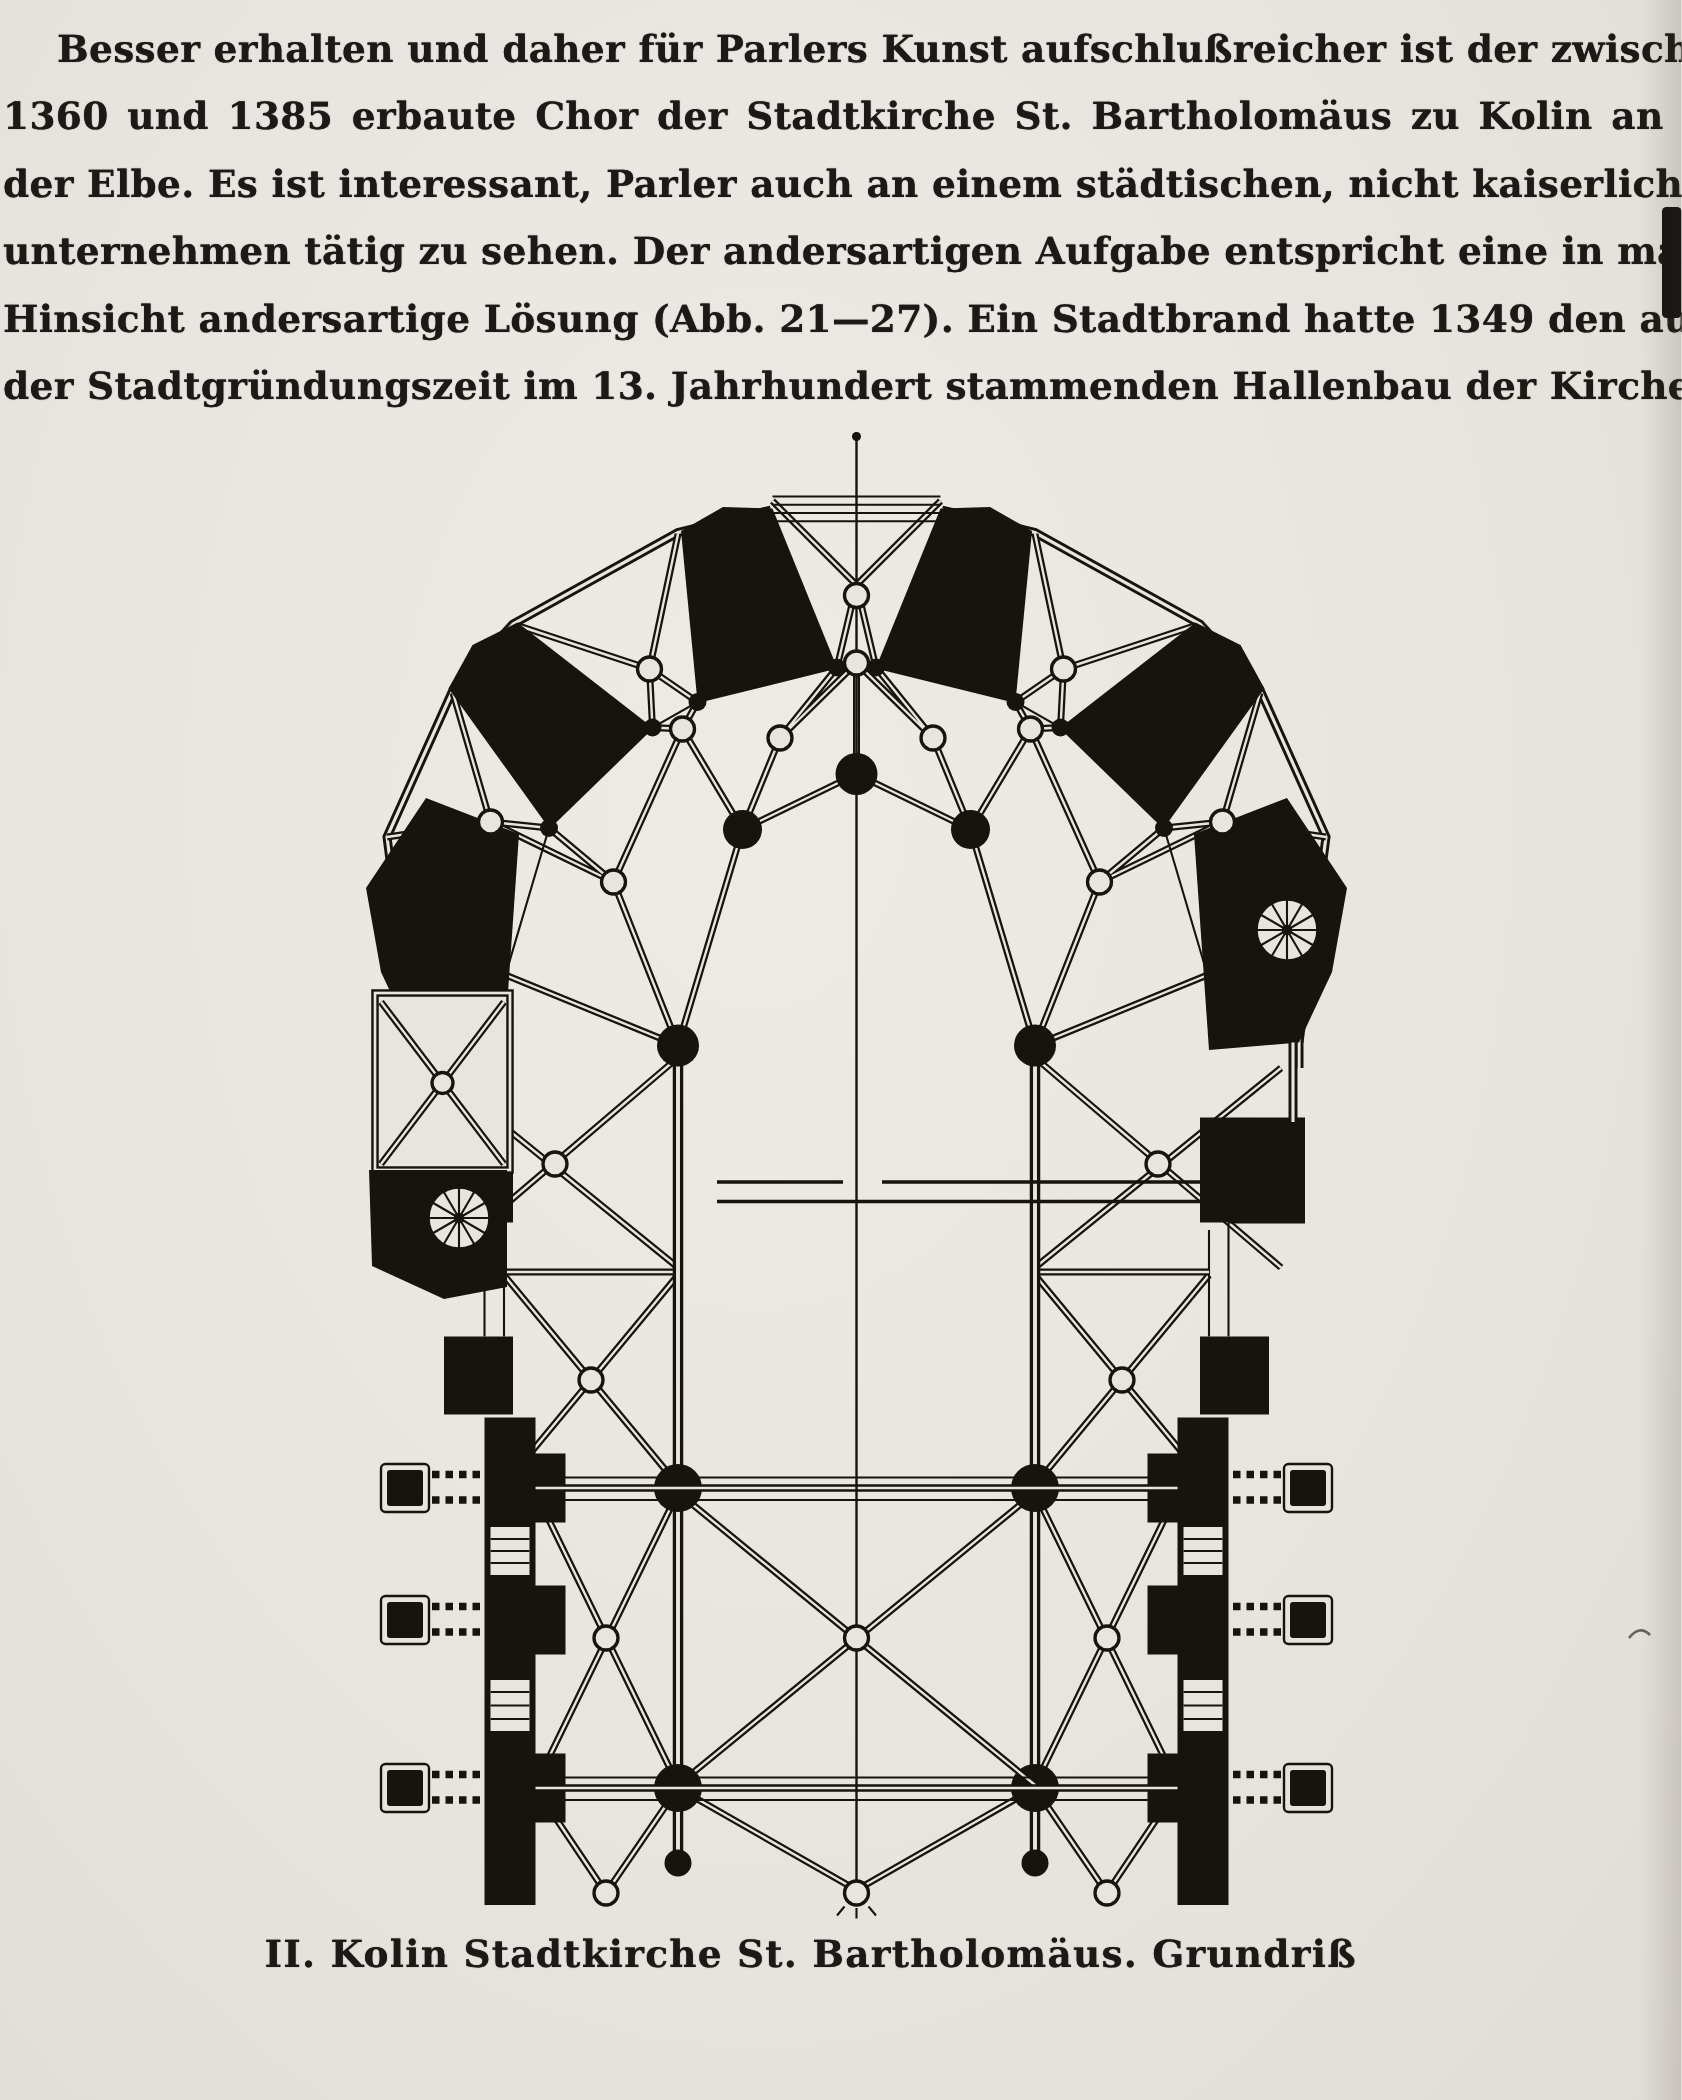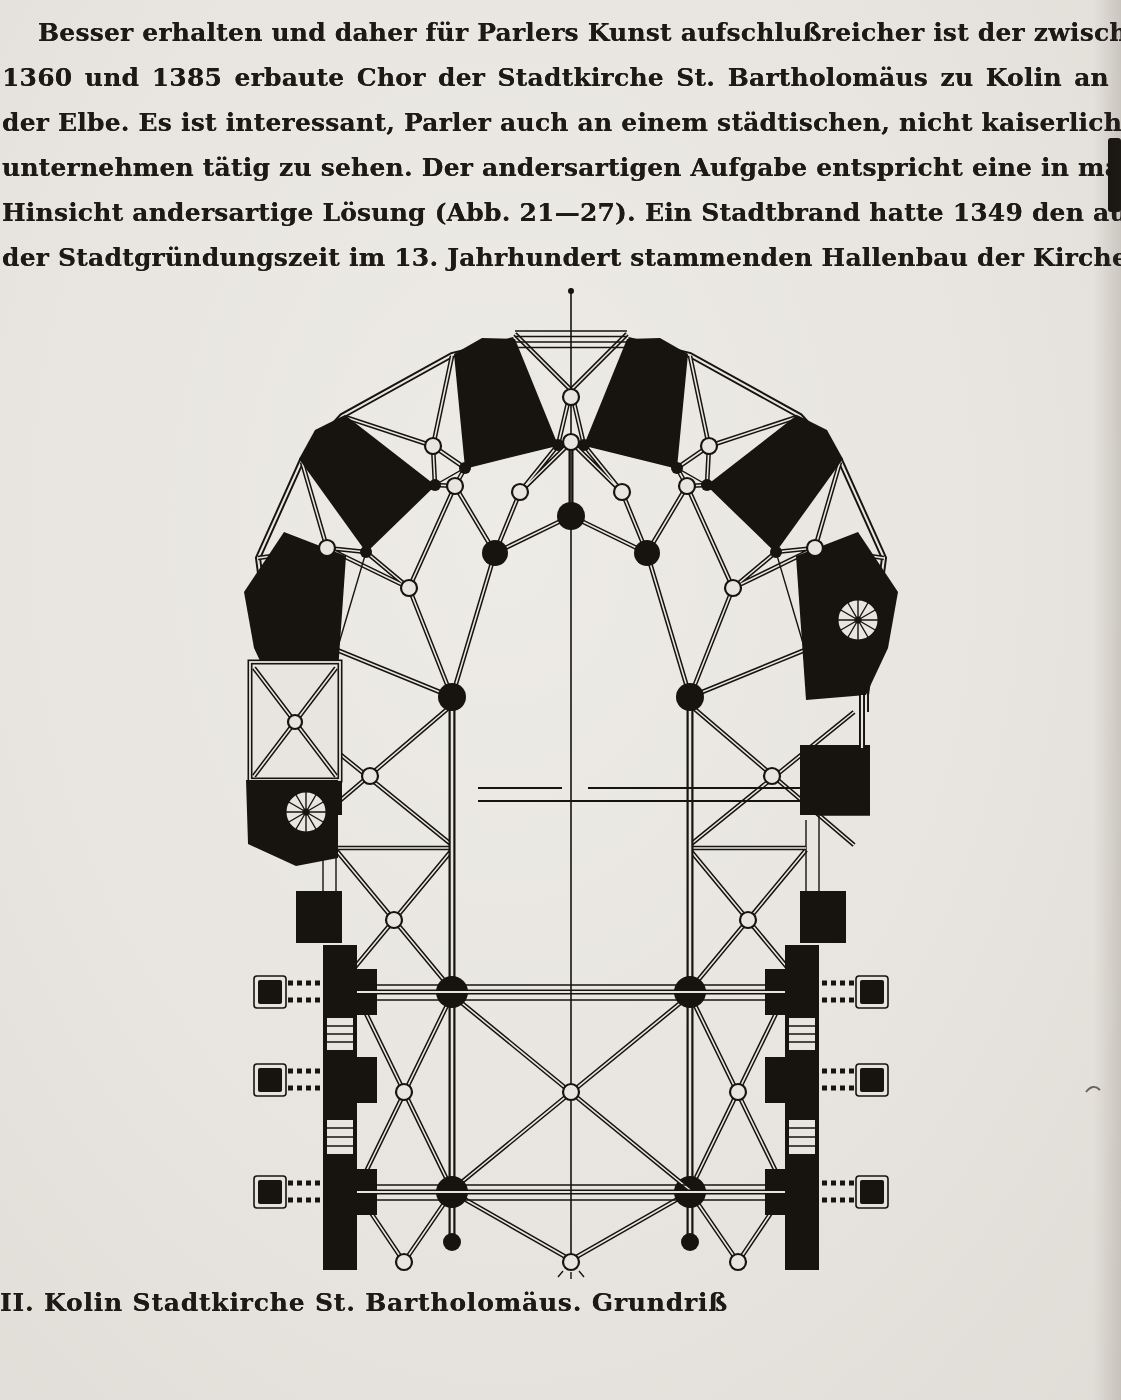--- a/index.html
+++ b/index.html
@@ -23,21 +23,21 @@
     text-align-last:justify;
     padding:0 12px 0 2px;
     letter-spacing:0.2px;
     white-space:nowrap;
     overflow:hidden;
     text-shadow:0 0 0.6px rgba(25,18,10,0.85);
   }
   .fr-line.first{ text-indent:36px; }
   #caption{
     position:absolute;left:0;right:40px;top:1288px;
-    text-align:left;
+    text-align:center;
     font-weight:700;font-size:25px;color:#1c1916;
     letter-spacing:0.8px;
     text-shadow:0 0 0.6px rgba(25,18,10,0.85);
   }
   #plan-svg{position:absolute;left:0;top:0;}
   .scan-edge{
     position:absolute;right:0;top:0;width:28px;height:100%;
     background:linear-gradient(to right, rgba(70,58,44,0), rgba(70,58,44,0.16));
     pointer-events:none;
   }

